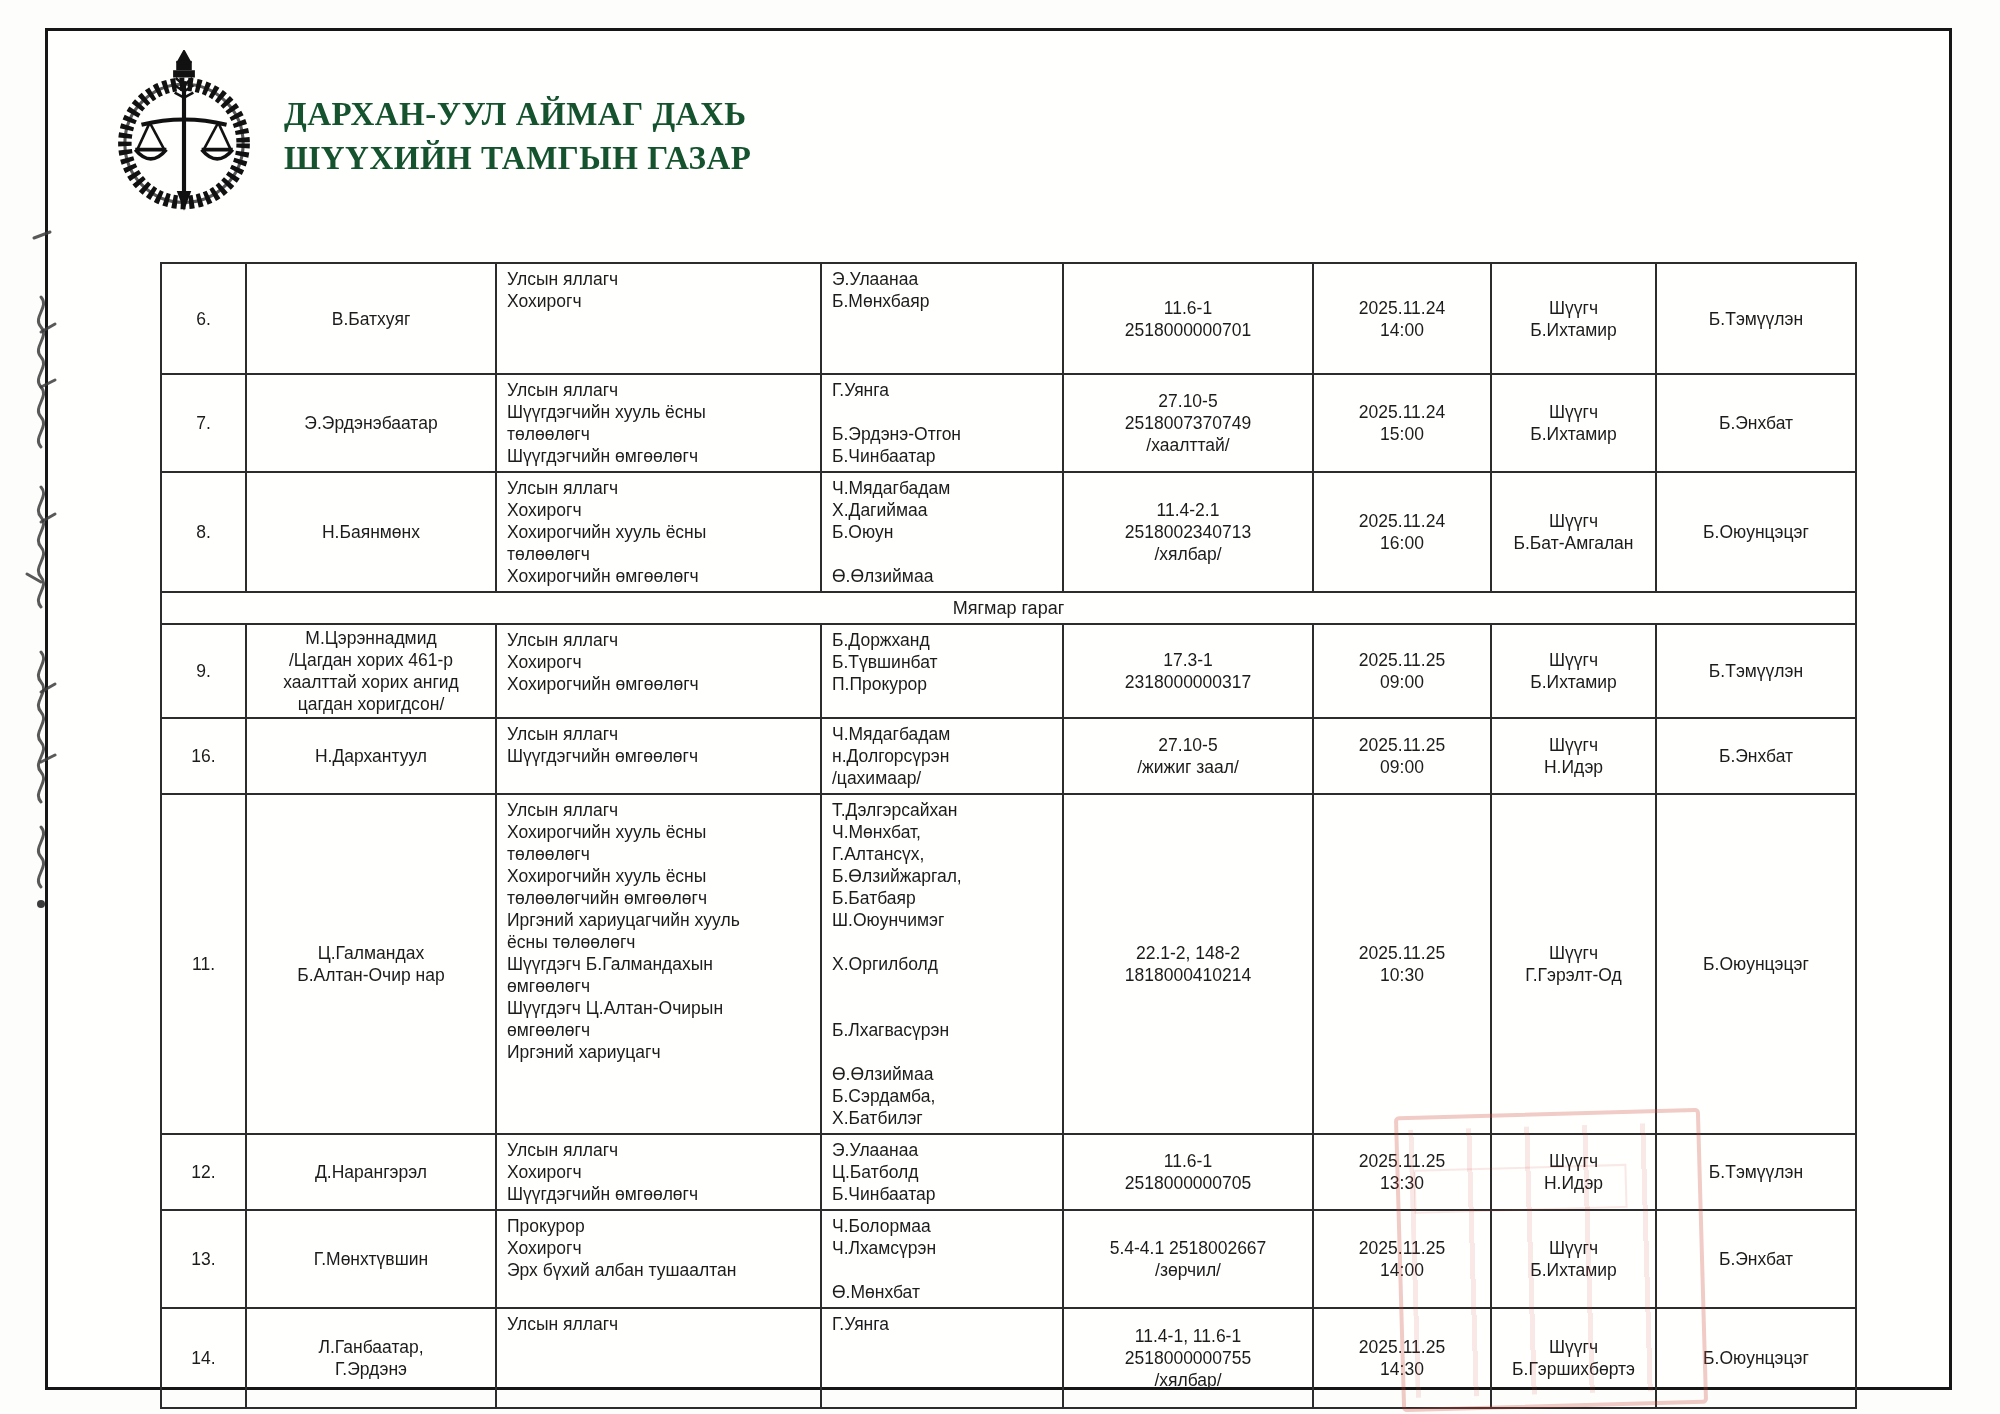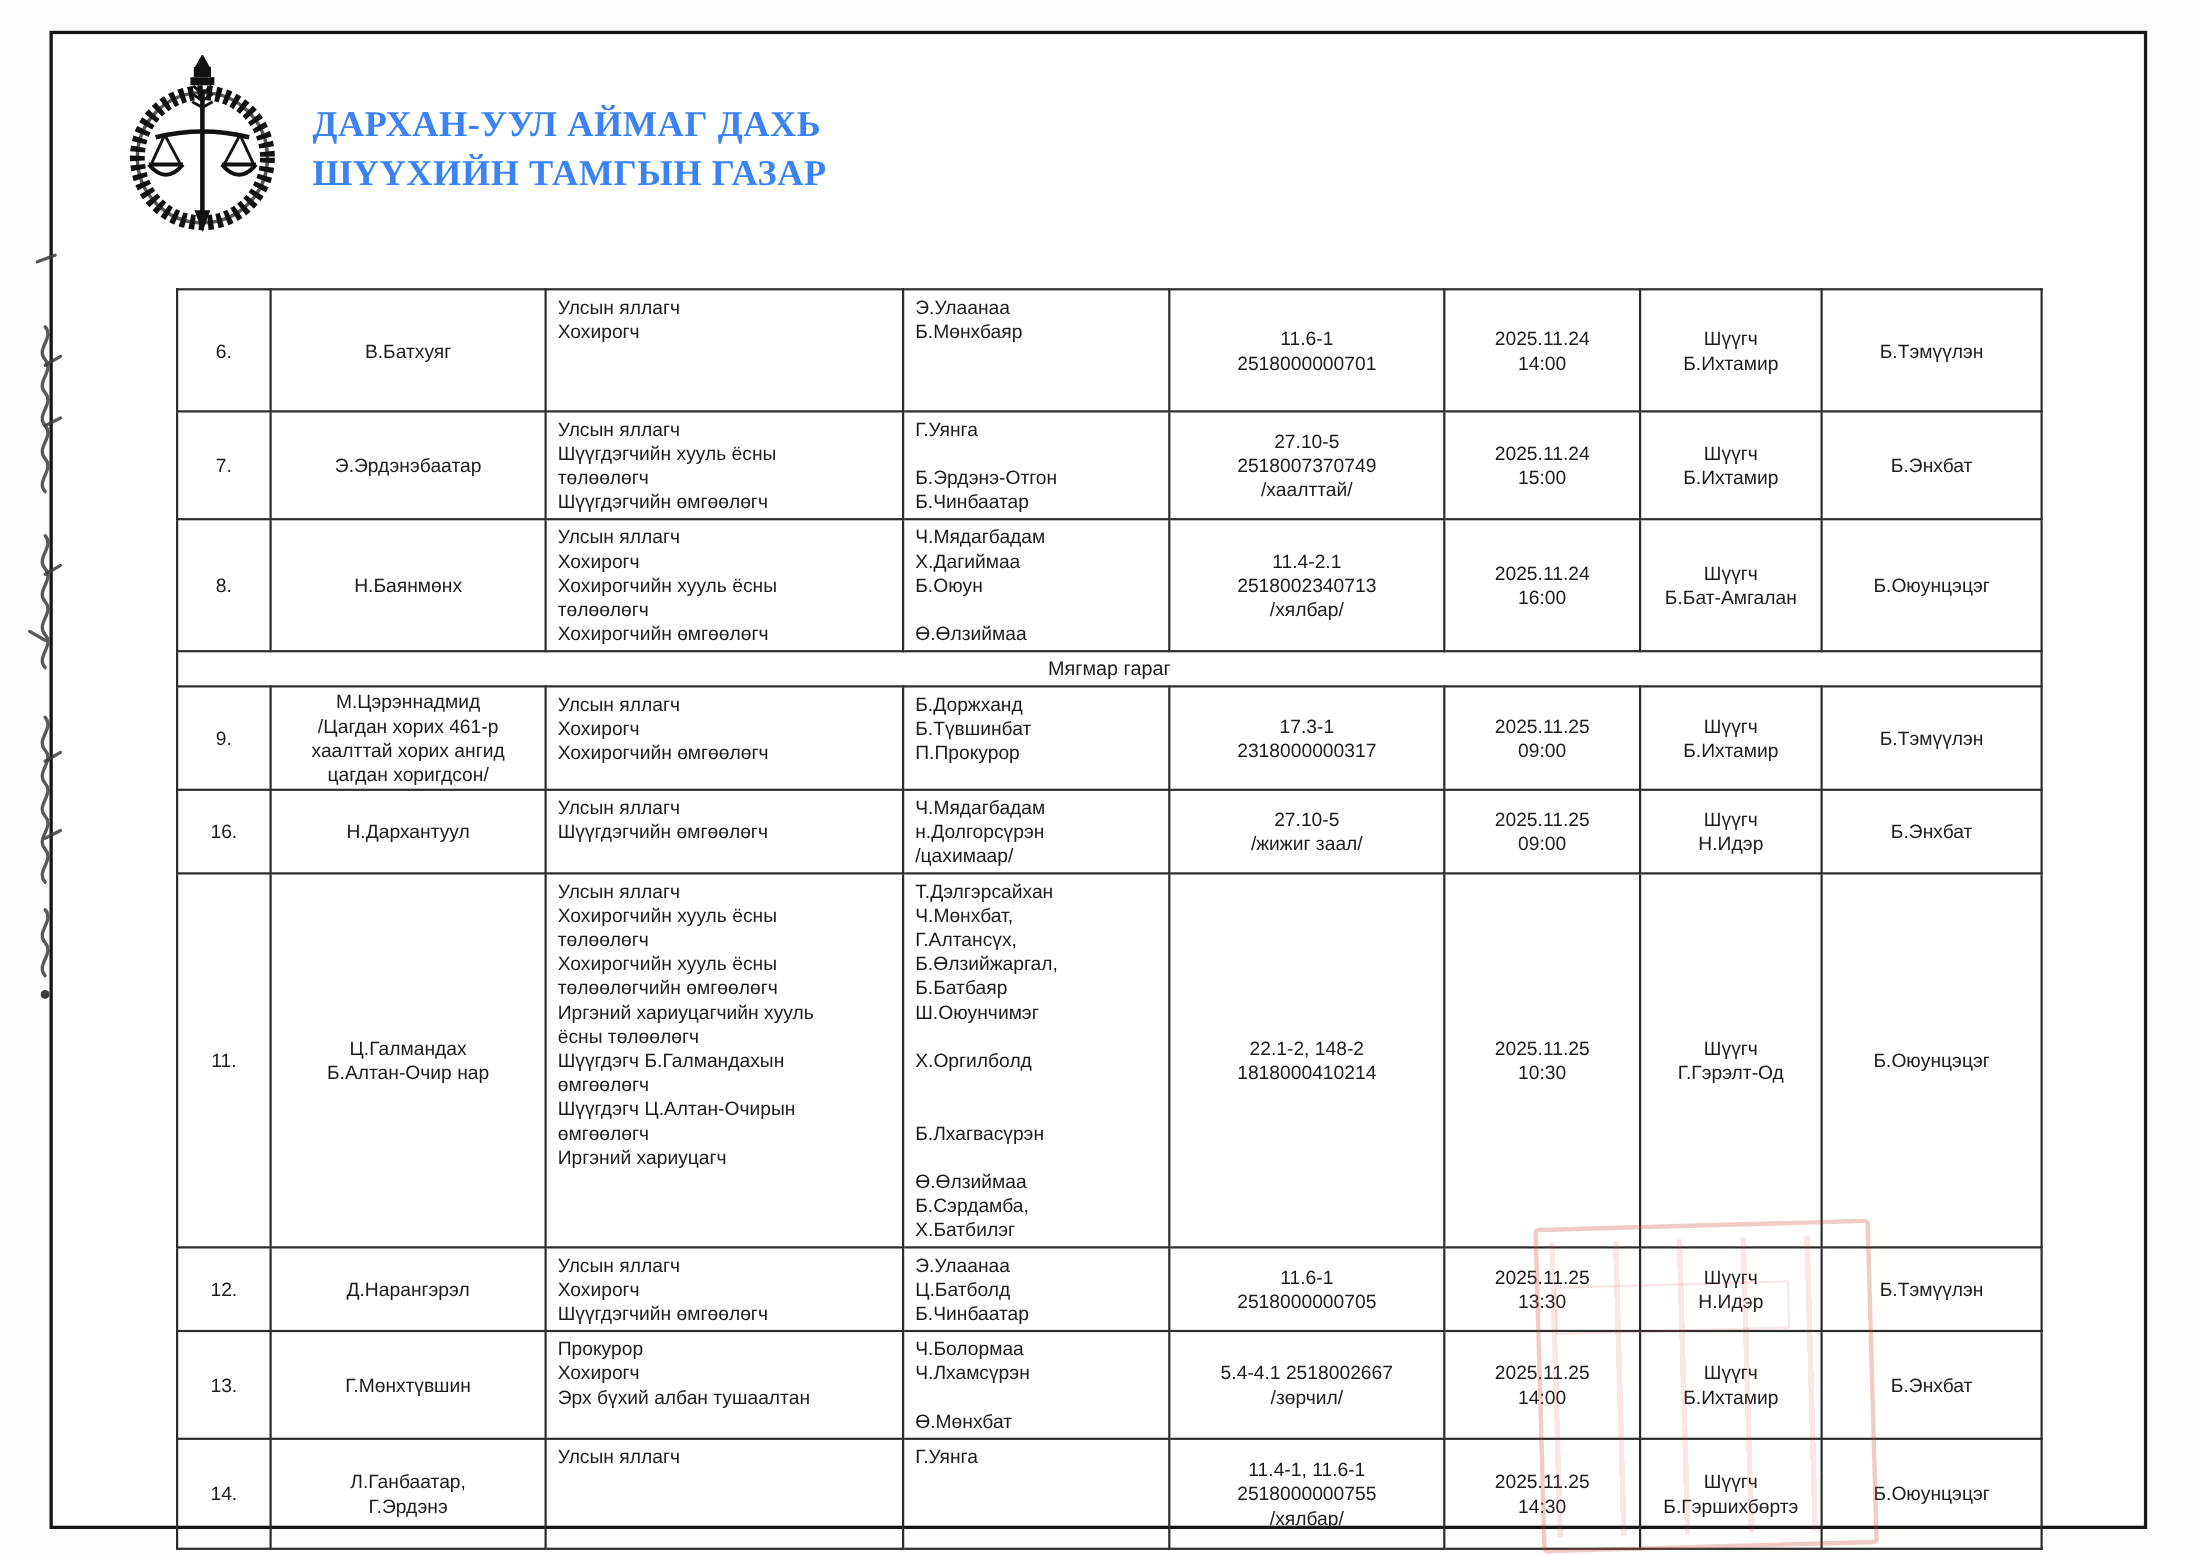--- a/index.html
+++ b/index.html
@@ -15,21 +15,21 @@
     border:3px solid #161616;
     background:#fffffe;
   }
 
   
   .logo{position:absolute;left:106px;top:50px;width:156px;height:166px;}
   .logo svg{width:100%;height:100%;}
   .org-title{
     position:absolute;left:284px;top:92px;
     font-family:"Liberation Serif",serif;font-weight:bold;
-    font-size:33px;line-height:44px;letter-spacing:.5px;color:#3b82f6;
+    font-size:33px;line-height:44px;letter-spacing:.5px;color:#14532d;
     white-space:pre-line;
   }
 
   
   .mongol-script{position:absolute;left:14px;top:222px;width:56px;height:705px;}
   .mongol-script svg{width:100%;height:100%;}
   .mongol-script path,.mongol-script line{stroke:#3c3c3c;stroke-width:3;fill:none;stroke-linecap:round;opacity:.85;}
 
   
   table.schedule{

